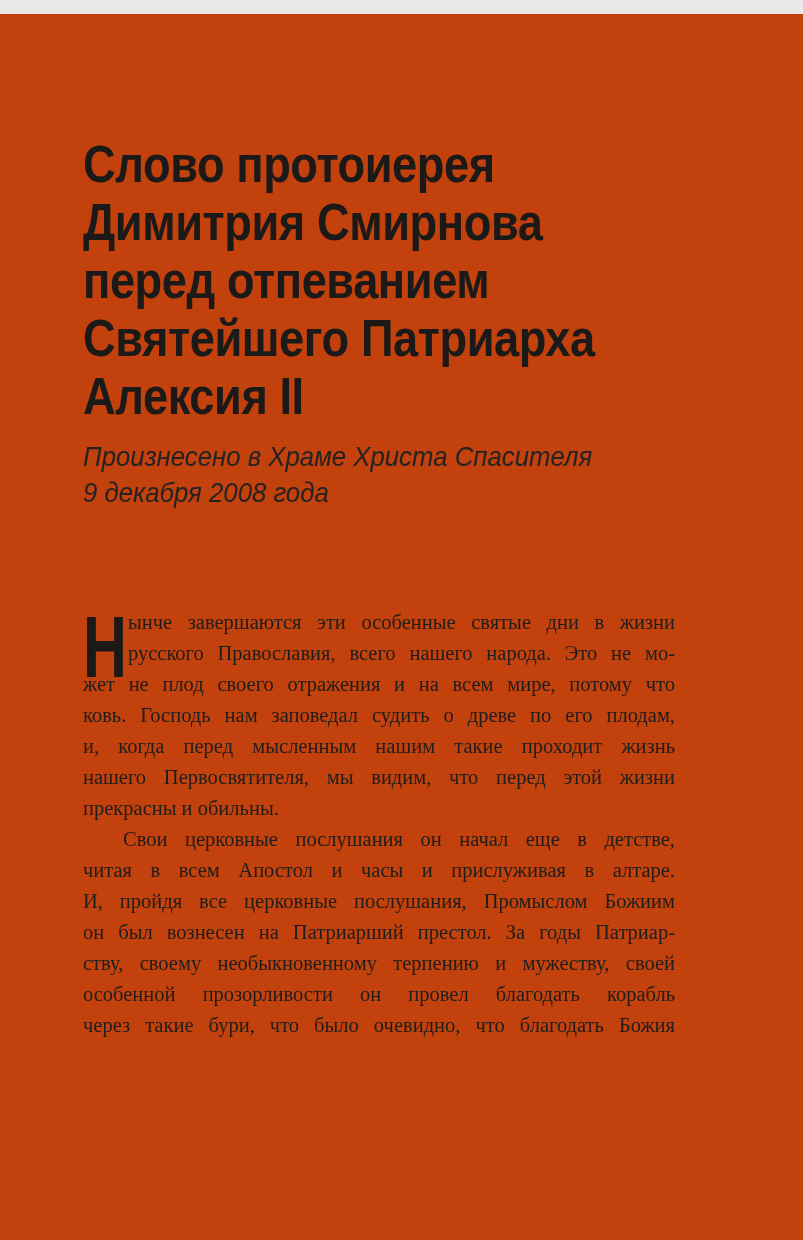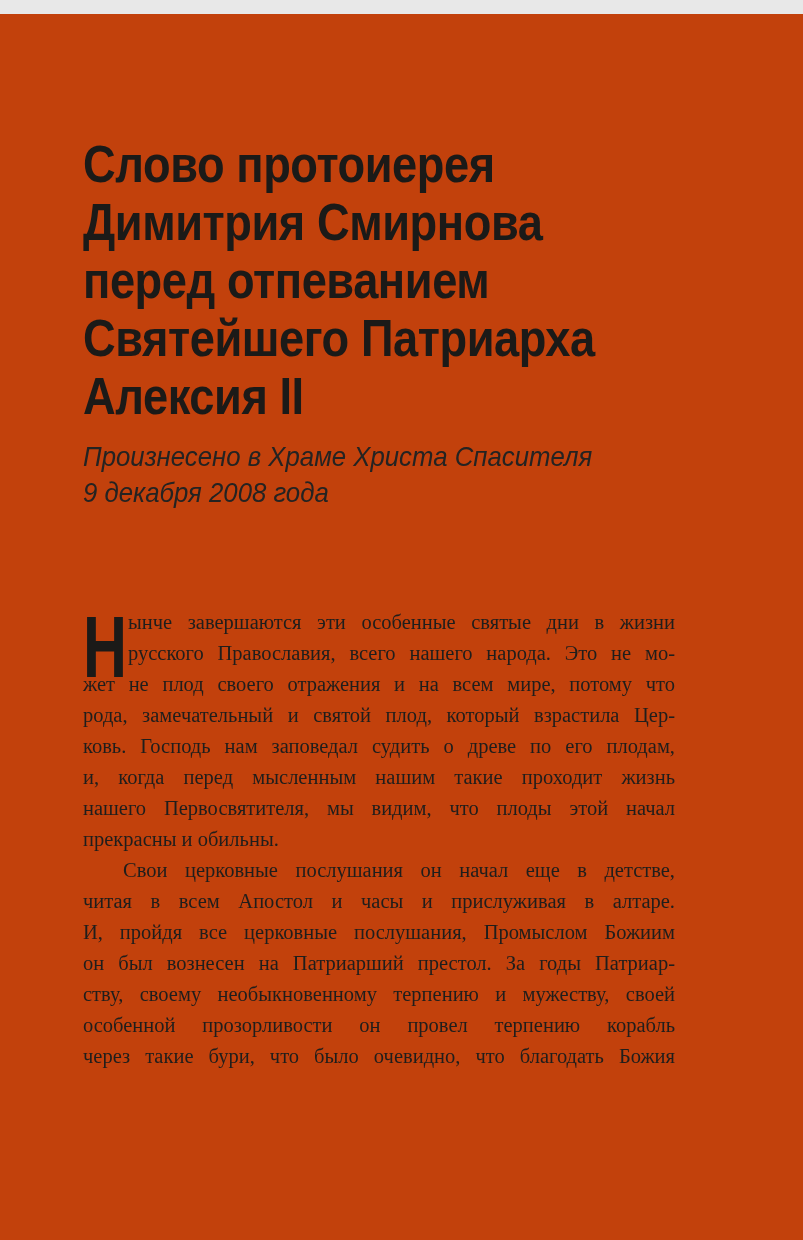--- a/index.html
+++ b/index.html
@@ -103,34 +103,33 @@
       <div>Произнесено в Храме Христа Спасителя</div>
       <div>9 декабря 2008 года</div>
     </div>
 
     <div class="bodytext">
 
       <div>
         <div class="text-line dropcap-clear">ынче завершаются эти особенные святые дни в жизни</div>
         <div class="text-line dropcap-clear">русского Православия, всего нашего народа. Это не мо-</div>
         <div class="text-line">жет не плод своего отражения и на всем мире, потому что</div>
-        <div class="text-line">рода, замечательный и святой плод, который взрастила Цер-</div>
         <div class="text-line">ковь. Господь нам заповедал судить о древе по его плодам,</div>
         <div class="text-line">и, когда перед мысленным нашим такие проходит жизнь</div>
-        <div class="text-line">нашего Первосвятителя, мы видим, что плоды этой начал</div>
+        <div class="text-line">нашего Первосвятителя, мы видим, что перед этой жизни</div>
         <div class="text-line para-end">прекрасны и обильны.</div>
       </div>
 
       <div>
         <div class="text-line para-indent">Свои церковные послушания он начал еще в детстве,</div>
         <div class="text-line">читая в всем Апостол и часы и прислуживая в алтаре.</div>
         <div class="text-line">И, пройдя все церковные послушания, Промыслом Божиим</div>
         <div class="text-line">он был вознесен на Патриарший престол. За годы Патриар-</div>
         <div class="text-line">ству, своему необыкновенному терпению и мужеству, своей</div>
-        <div class="text-line">особенной прозорливости он провел терпению корабль</div>
+        <div class="text-line">особенной прозорливости он провел благодать корабль</div>
         <div class="text-line">через такие бури, что было очевидно, что благодать Божия</div>
       </div>
 
     </div>
   </div>
 
   <div class="dropcap">Н</div>
 </div>
 
 </body></html>

